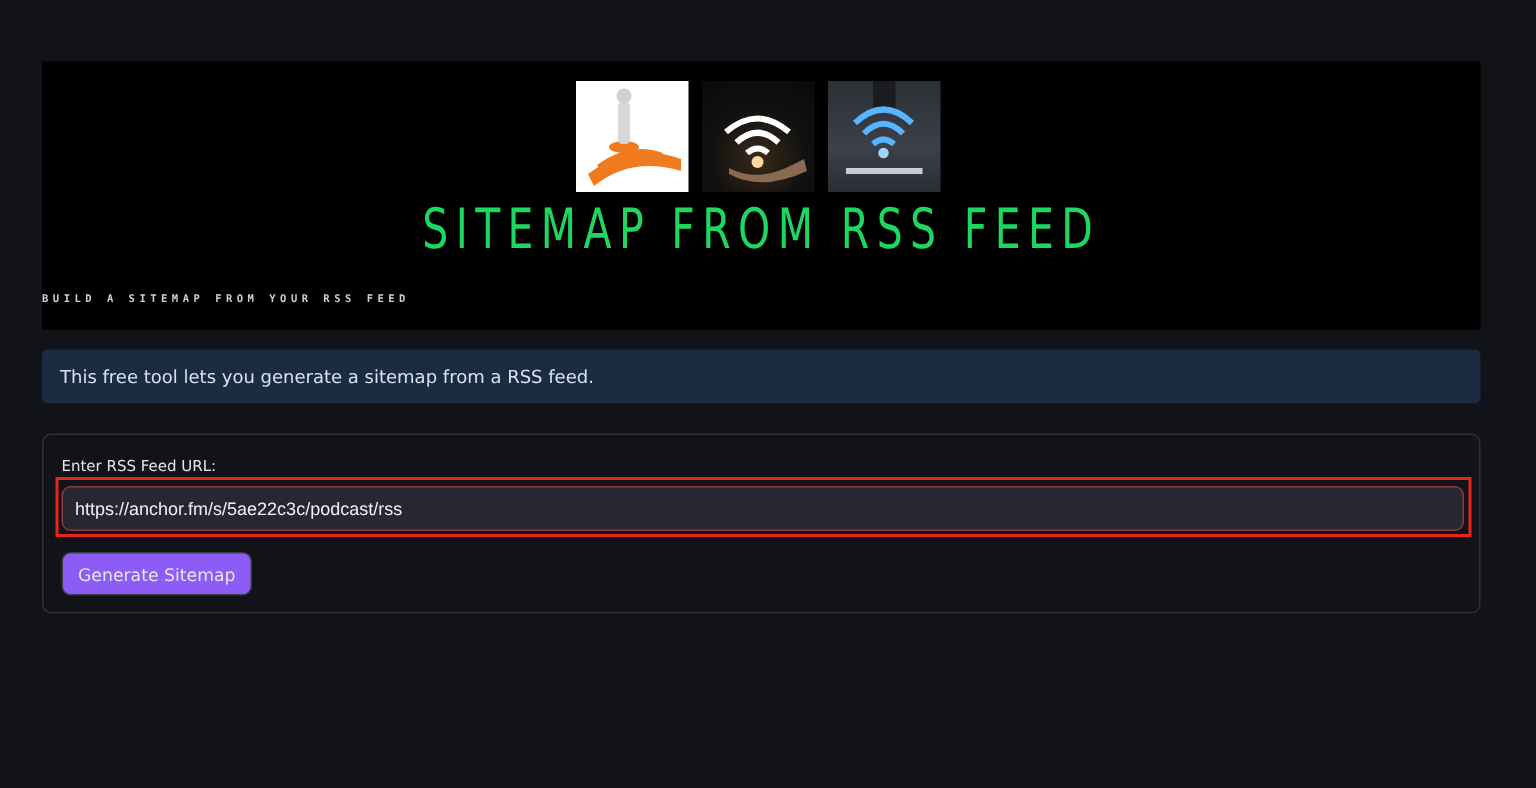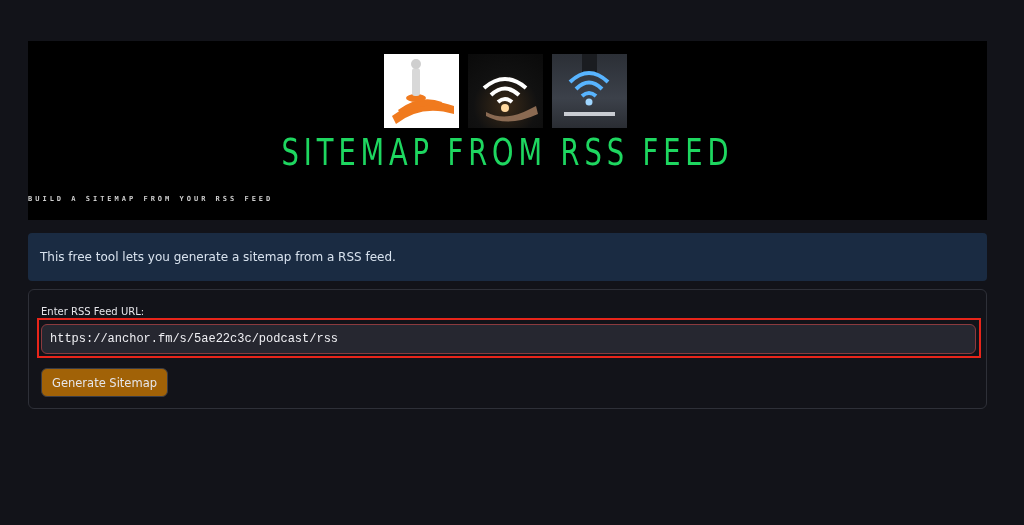--- a/index.html
+++ b/index.html
@@ -25,45 +25,45 @@
     font-family:"DejaVu Sans Condensed","DejaVu Sans",sans-serif;
     font-size:37px; letter-spacing:6px; color:#1ed760; font-weight:normal;
     transform:scaleX(0.82); transform-origin:center;
   }
   .banner-sub {
     position:absolute; top:154px; left:0; width:100%; text-align:left;
     font-family:"DejaVu Sans Mono",monospace; font-weight:bold;
     font-size:7px; letter-spacing:3px; color:#cfcfcf;
   }
   .info {
-    position:absolute; left:28px; top:233px; width:959px; height:48px;
+    position:absolute; left:28px; top:233px; width:959px; height:36px;
     background:#1a2b42; border-radius:4px; box-sizing:border-box;
     padding:0 12px; display:flex; align-items:center;
     font-size:12px; color:#d8e2ee;
   }
   .form-box {
     position:absolute; left:28px; top:289px; width:959px; height:120px;
     border:1px solid #2e3038; border-radius:6px; box-sizing:border-box;padding-left:24px;
   }
   .field-label {
     position:absolute; left:12px; top:16px; font-size:10px; color:#e6e6ea;
   }
   .highlight {
     position:absolute; left:8px; top:28px; width:944px; height:40px;
     border:2px solid #e8251a; box-sizing:border-box;
   }
   .url-input {
     position:absolute; left:12px; top:34px; width:935px; height:30px;
     background:#262730; border:1px solid #8b3a3e; border-radius:6px;
     box-sizing:border-box; padding:0 8px; font-size:12px; color:#f0f0f4;
-    font-family:Liberation Mono, monospace; outline:none;
+    font-family:Liberation Sans, sans-serif; outline:none;
   }
   .gen-btn {
     position:absolute; left:12px; top:78px; height:29px; padding:0 10px;
-    background:#a16207; border:1px solid #3a3c45; border-radius:6px;
+    background:#8b5cf6; border:1px solid #3a3c45; border-radius:6px;
     color:#e6e6ea; font-size:11.5px;
     font-family:"DejaVu Sans","Liberation Sans",sans-serif; cursor:pointer;
   }
 </style>
 </head>
 <body>
 
 <div class="banner">
   <div class="thumbs">
     <div class="thumb t1">

